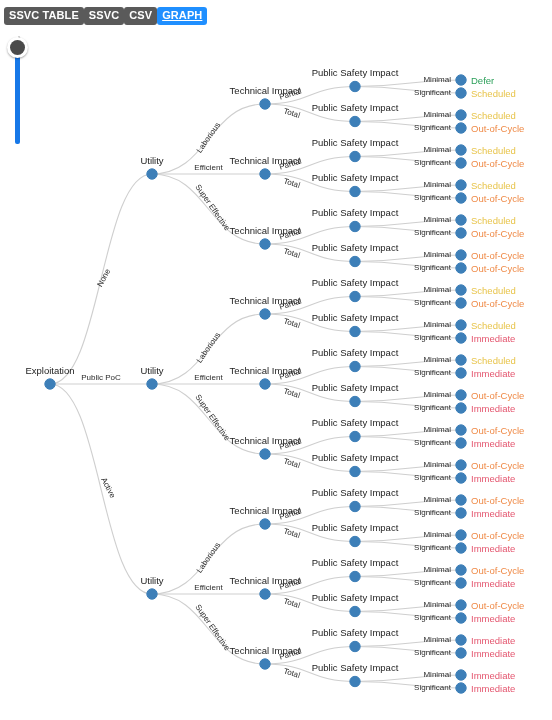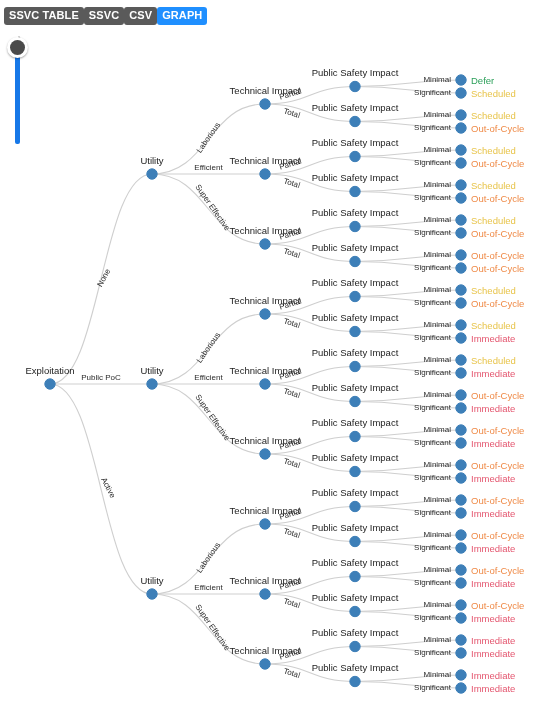--- a/index.html
+++ b/index.html
@@ -20,21 +20,21 @@
   }
   .tbtn {
     font-size: 11px; font-weight: bold;
     font-family: "Liberation Sans", sans-serif;
     color: #ffffff; background: #5a5a5a;
     border: none; border-radius: 3px;
     padding: 3px 5px 4px 5px;
     line-height: 11px; cursor: pointer;
     letter-spacing: 0.1px; white-space: nowrap;
   }
-  .tbtn.active { background: #1f8fff; }
+  .tbtn.active { background: #1f8fff; text-decoration: underline; }
 
   
   #slider {
     position: absolute; left: 6px; top: 36px;
     width: 24px; height: 110px; z-index: 35;
   }
   #slider .track {
     position: absolute; left: 9px; top: 10px;
     width: 5px; height: 98px;
     background: #1778e8; border-radius: 2px;

